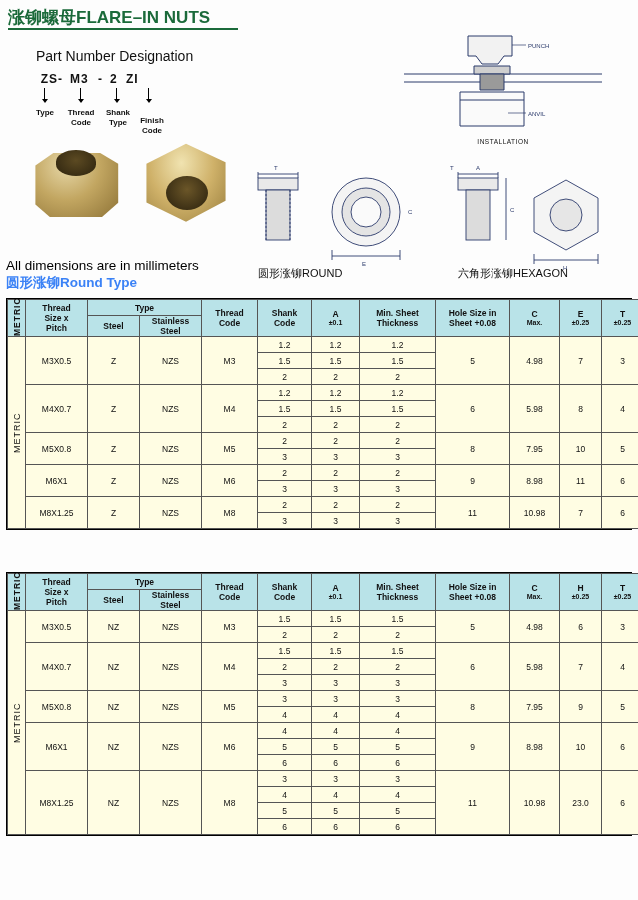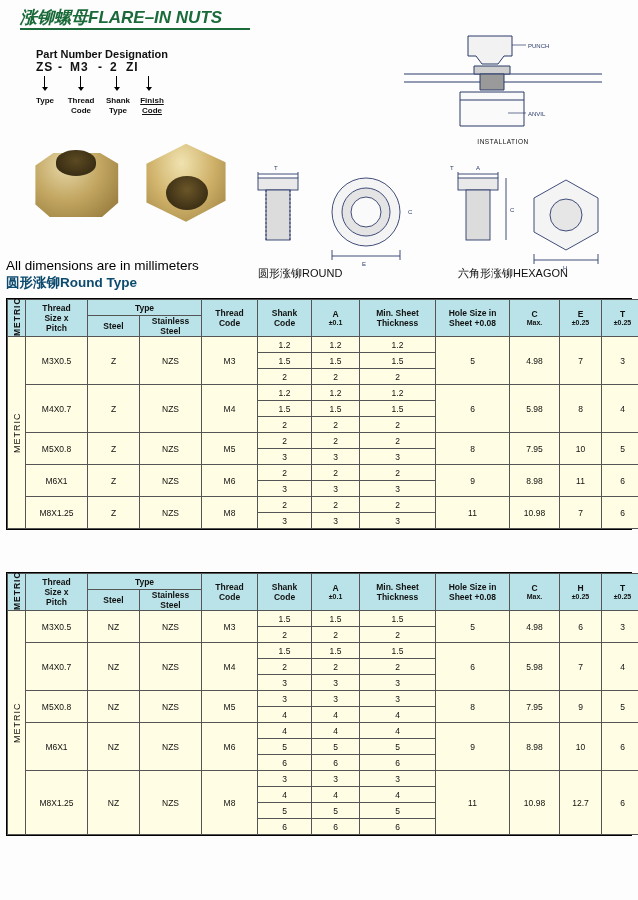--- a/index.html
+++ b/index.html
@@ -18,25 +18,24 @@
   .page {
     position: relative;
     width: 638px;
     height: 900px;
     background: #fdfdfd;
   }
 
   
   .title-bar {
     position: absolute;
-    left: 20px;
+    left: 8px;
     top: 6px;
     width: 300px;
     height: 24px;
-    font-style: italic;
   }
   .title-text {
     font-size: 17px;
     font-weight: bold;
     color: #1b6a3a;
     letter-spacing: 0px;
     white-space: nowrap;
   }
   .title-underline {
     position: absolute;
@@ -48,34 +47,34 @@
   }
 
   
   .pnd {
     position: absolute;
     left: 36px;
     top: 48px;
     width: 190px;
   }
   .pnd-title {
-    font-size: 11px;
-    font-weight: bold;
+    font-size: 14px;
+    font-weight: normal;
     color: #111;
-    margin-bottom: 0;
+    margin-bottom: 8px;
   }
   .pnd-code {
     font-size: 12px;
     font-weight: bold;
     letter-spacing: 1px;
     display: flex;
     gap: 0px;
   }
   .pnd-code span { display: inline-block; }
-  .c1 { width: 22px; }
+  .c1 { width: 22px; text-align: right; }
   .c2 { width: 12px; }
   .c3 { width: 28px; }
   .c4 { width: 12px; }
   .c5 { width: 16px; }
   .c6 { width: 30px; }
 
   .arrows {
     position: relative;
     height: 16px;
     margin-top: 2px;
@@ -179,21 +178,21 @@
     left: 6px; top: 258px;
     font-size: 13.5px;
     font-weight: normal;
     color: #000;
   }
   .round-head {
     position: absolute;
     left: 6px; top: 274px;
     font-size: 13.5px;
     font-weight: bold;
-    color: #0c4a6e;
+    color: #3b82f6;
   }
   .hex-head {
     position: absolute;
     left: 6px; top: 552px;
     font-size: 13.5px;
     font-weight: bold;
     color: #000;
   }
 
   
@@ -284,21 +283,21 @@
     <div class="arrows">
       <div class="arrow" style="left:8px"></div>
       <div class="arrow" style="left:44px"></div>
       <div class="arrow" style="left:80px"></div>
       <div class="arrow" style="left:112px"></div>
     </div>
     <div class="pnd-labels">
       <div style="left:-8px; top:0; width:34px;">Type</div>
       <div style="left:28px; top:0; width:34px;text-align:center;">Thread Code</div>
       <div style="left:66px; top:0; width:32px;">Shank Type</div>
-      <div style="left:100px; top:0; width:32px;text-decoration:underline;">Finish Code</div>
+      <div style="left:100px; top:8px; width:32px;">Finish Code</div>
     </div>
   </div>
 
   <div class="photo photo-round"></div>
   <div class="photo-round-inner"></div>
   <div class="photo photo-hex"></div>
   <div class="photo-hex-inner"></div>
 
   <div class="install">
     <svg width="210" height="110" viewBox="0 0 210 110">
@@ -637,21 +636,21 @@
           <tr>
             <td rowspan="4" class="lbl">M8X1.25</td>
             <td rowspan="4">NZ</td>
             <td rowspan="4">NZS</td>
             <td rowspan="4">M8</td>
             <td>3</td>
             <td>3</td>
             <td>3</td>
             <td rowspan="4">11</td>
             <td rowspan="4">10.98</td>
-            <td rowspan="4">12.7</td>
+            <td rowspan="4">23.0</td>
             <td rowspan="4">6</td>
           </tr>
           <tr>
             <td>4</td>
             <td>4</td>
             <td>4</td>
           </tr>
           <tr>
             <td>5</td>
             <td>5</td>

